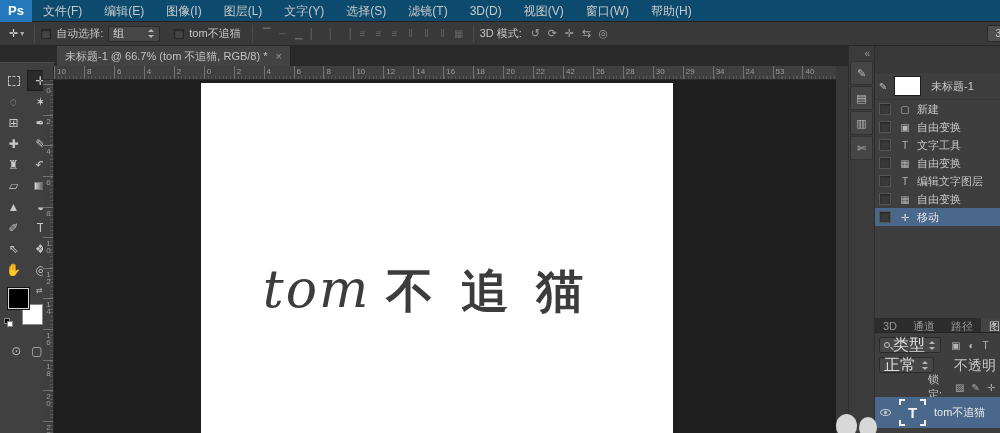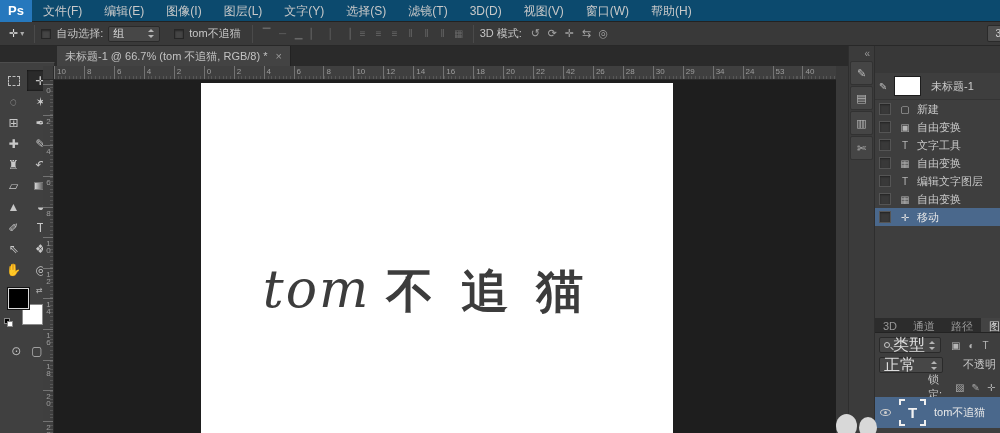--- a/index.html
+++ b/index.html
@@ -120,21 +120,21 @@
   .l-body{position:absolute;left:0;right:0;top:287px;bottom:0;background:#3e3e3e;overflow:hidden;}
   .filter-row{display:flex;align-items:center;height:18px;margin-top:3px;padding:0 4px;}
   .dd-filter{width:62px;height:16px;}
   .search-shape{position:relative;width:6px;height:6px;border:1px solid #c9c9c9;border-radius:50%;
                 flex:none;margin-right:3px;}
   .search-shape::after{content:'';position:absolute;left:5px;top:5px;width:4px;height:1px;
                 background:#c9c9c9;transform:rotate(45deg);}
   .filter-icons{display:flex;gap:8px;margin-left:10px;color:#b5b5b5;font-size:10px;align-items:center;}
   .blend-row{display:flex;height:18px;margin-top:3px;padding:0 4px;white-space:nowrap;}
   .dd-blend{width:92px;height:16px;}
-  .opacity-label{margin-left:20px;font-size:11px;color:#c6c6c6;}
+  .opacity-label{margin-left:20px;font-size:14px;color:#c6c6c6;}
   .lock-row{display:flex;align-items:center;height:16px;margin-top:4px;padding:0 5px;font-size:11px;
             color:#c6c6c6;gap:13px;margin-left:48px;}
   .lk{color:#a8a8a8;font-size:10px;}
   .lock-shape{position:relative;width:8px;height:6px;background:#bdbdbd;margin-top:4px;flex:none;}
   .lock-shape::before{content:'';position:absolute;left:1px;top:-4px;width:4px;height:4px;
             border:1px solid #bdbdbd;border-bottom:none;border-radius:3px 3px 0 0;}
   .fill-label{margin-left:auto;}
   .layer-row{position:absolute;left:0;right:0;top:64px;height:31px;background:#4a688c;
              display:flex;align-items:center;color:#e9e9e9;font-size:11px;}
   .eye-cell{width:20px;display:flex;align-items:center;justify-content:center;flex:none;}

